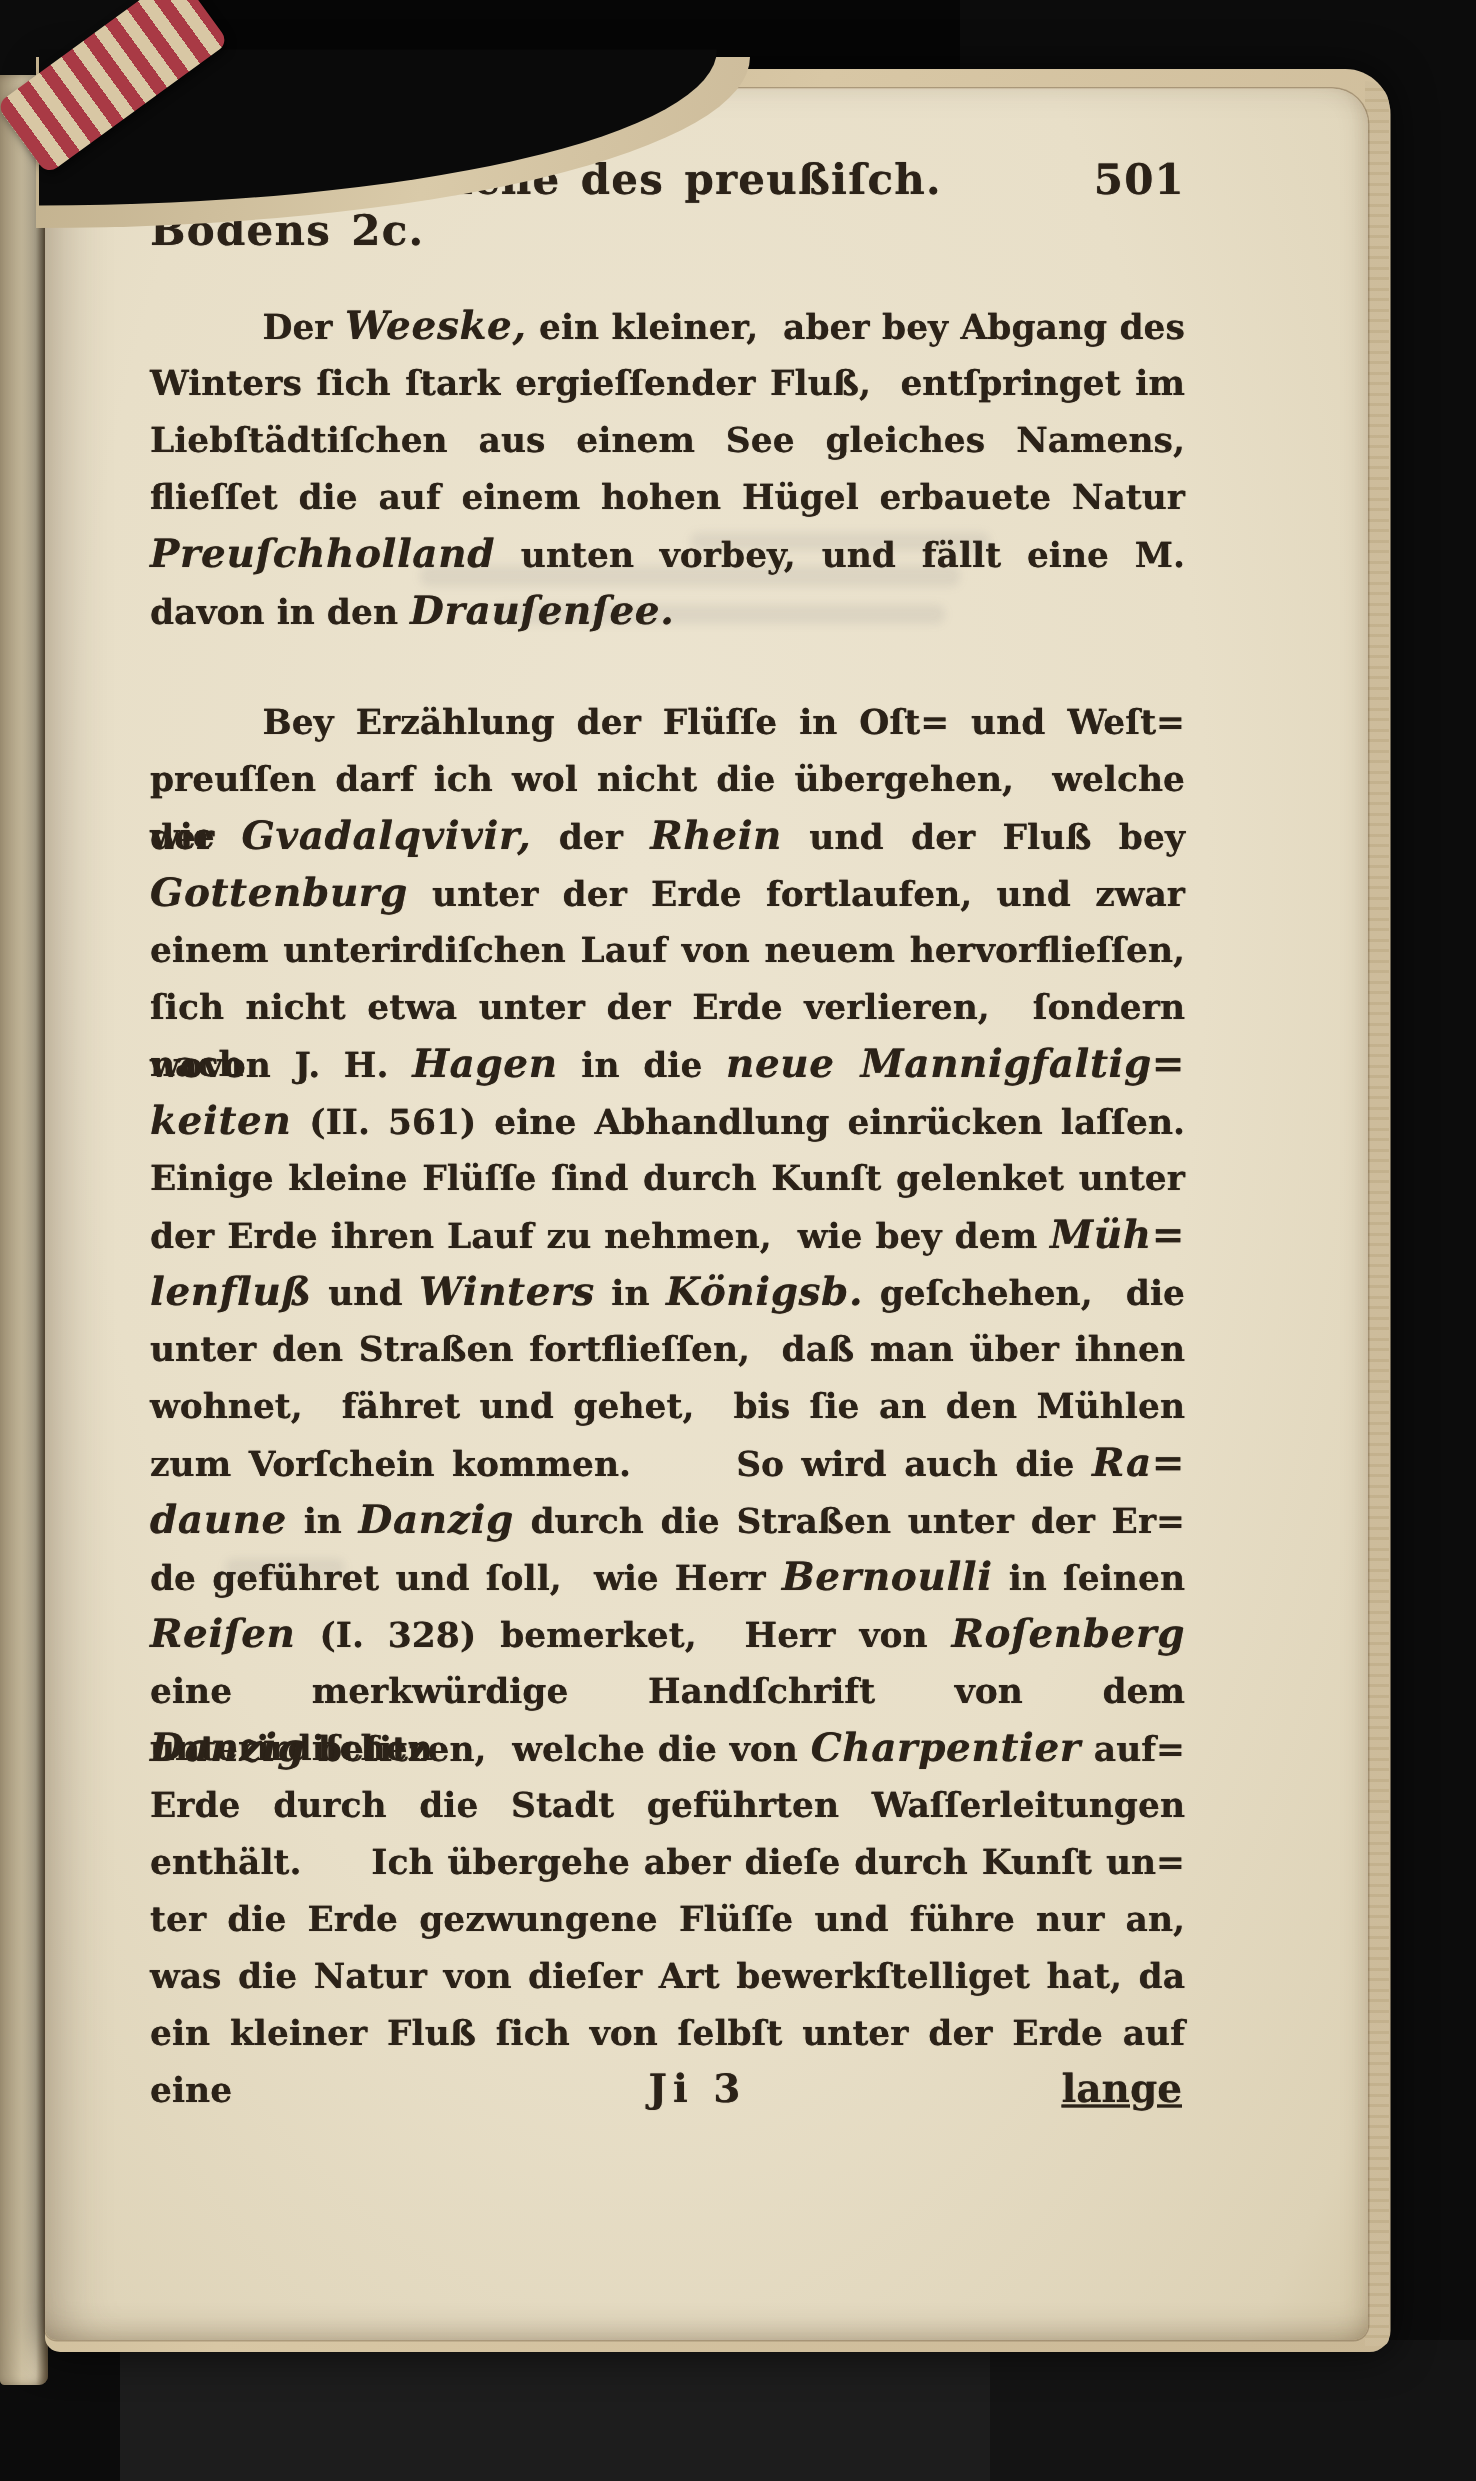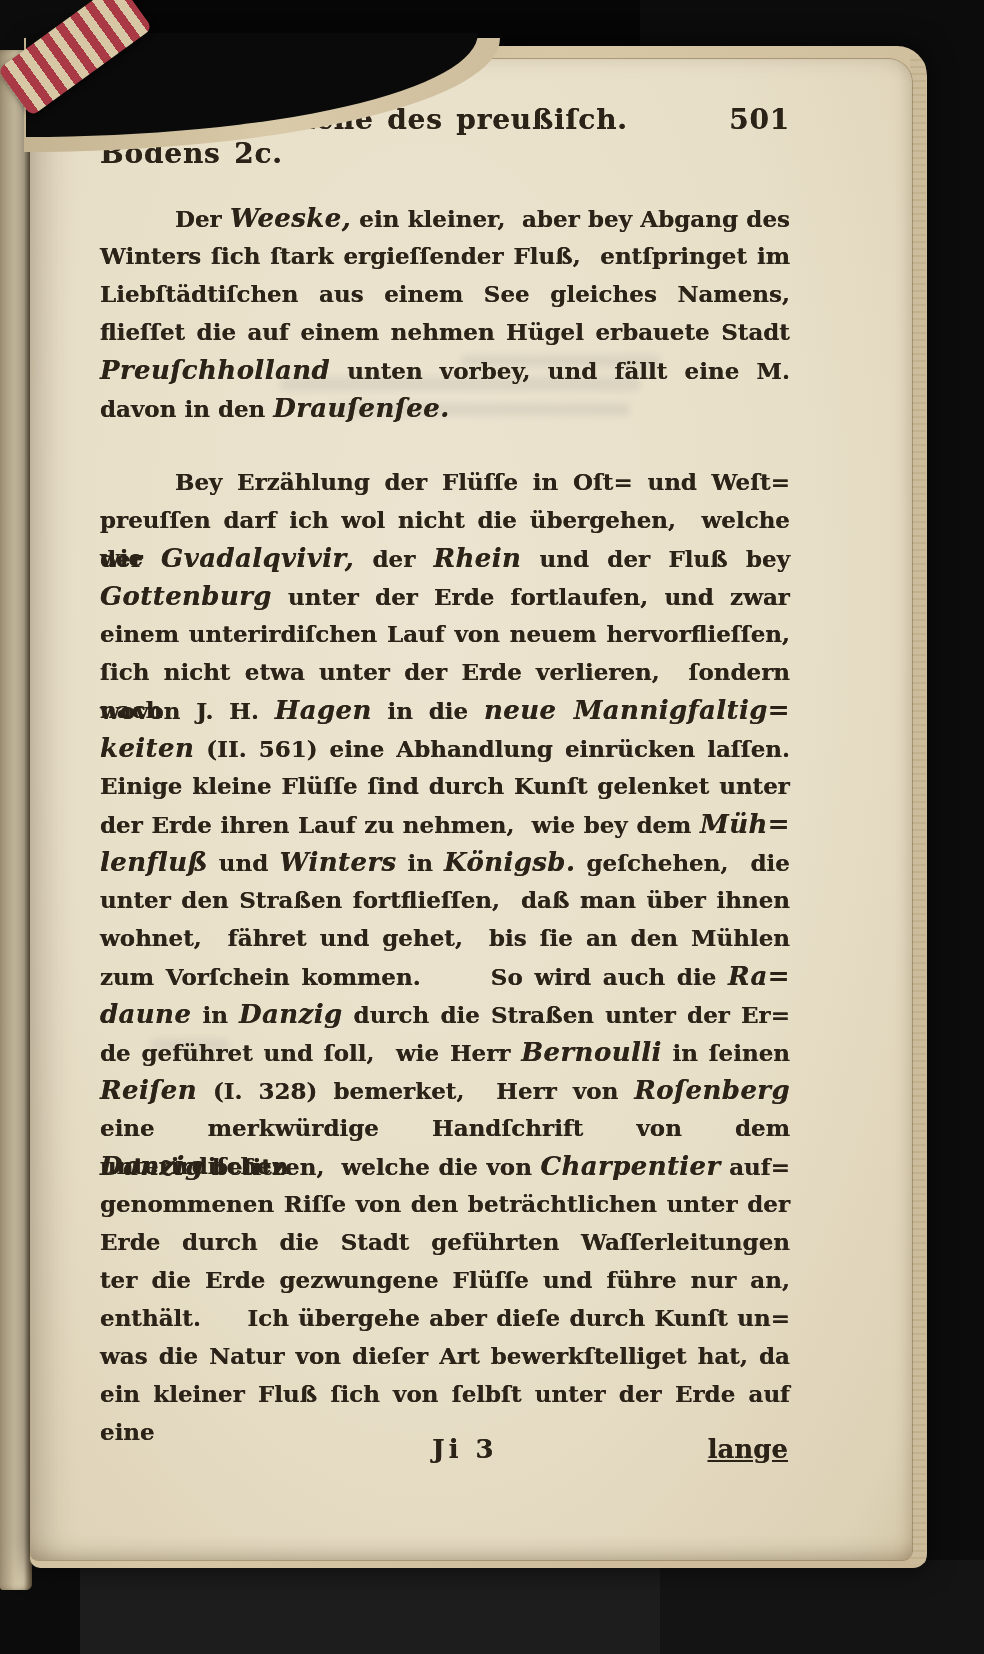--- a/index.html
+++ b/index.html
@@ -81,21 +81,21 @@
   .line{
     font-size:23px;font-weight:700;line-height:38px;height:38px;
     text-align:justify;text-align-last:justify;
     text-shadow:0 0 0.5px rgba(43,34,24,0.75);
     overflow:visible;white-space:normal;
   }
   .line.indent{padding-left:75px;}
   .line.no-just{text-align-last:left;}
   .em{font-size:1.13em;letter-spacing:0.4px;font-style:italic;}
   .footer{
-    position:relative;height:40px;margin-top:18px;
+    position:relative;height:40px;
     font-size:26px;font-weight:700;line-height:36px;
     text-shadow:0 0 0.5px rgba(43,34,24,0.75);
   }
   .sig{position:absolute;left:calc(50% + 20px);transform:translateX(-50%);letter-spacing:4px;}
   .catchword{position:absolute;right:2px;text-decoration:underline;}
 </style>
 </head>
 <body>
 
 <div class="scene">
@@ -115,21 +115,21 @@
       <div class="text-block">
         <div class="header">
           <span>B. d. Oberfläche des preußiſch. Bodens 2c.</span>
           <span>501</span>
         </div>
         <div id="paragraphs">
             <div class="paragraph">
               <div class="line indent"><span>Der </span><span class="em">Weeske,</span><span> ein kleiner,&nbsp; aber bey Abgang des</span></div>
               <div class="line"><span>Winters ſich ſtark ergieſſender Fluß,&nbsp; entſpringet im</span></div>
               <div class="line"><span>Liebſtädtiſchen aus einem See gleiches Namens,</span></div>
-              <div class="line"><span>flieſſet die auf einem nehmen Hügel erbauete Stadt</span></div>
+              <div class="line"><span>flieſſet die auf einem hohen Hügel erbauete Natur</span></div>
               <div class="line"><span class="em">Preuſchholland</span><span> unten vorbey, und fällt eine M.</span></div>
               <div class="line no-just"><span>davon in den </span><span class="em">Drauſenſee.</span></div>
             </div>
             <div class="paragraph">
               <div class="line indent"><span>Bey Erzählung der Flüſſe in Oſt= und Weſt=</span></div>
               <div class="line"><span>preuſſen darf ich wol nicht die übergehen,&nbsp; welche wie</span></div>
               <div class="line"><span>der </span><span class="em">Gvadalqvivir,</span><span> der </span><span class="em">Rhein</span><span> und der Fluß bey</span></div>
               <div class="line"><span class="em">Gottenburg</span><span> unter der Erde fortlaufen, und zwar</span></div>
               <div class="line"><span>einem unterirdiſchen Lauf von neuem hervorflieſſen,</span></div>
               <div class="line"><span>ſich nicht etwa unter der Erde verlieren,&nbsp; ſondern nach</span></div>
@@ -139,24 +139,23 @@
               <div class="line"><span>der Erde ihren Lauf zu nehmen,&nbsp; wie bey dem </span><span class="em">Müh=</span></div>
               <div class="line"><span class="em">lenfluß</span><span> und </span><span class="em">Winters</span><span> in </span><span class="em">Königsb.</span><span> geſchehen,&nbsp; die</span></div>
               <div class="line"><span>unter den Straßen fortflieſſen,&nbsp; daß man über ihnen</span></div>
               <div class="line"><span>wohnet,&nbsp; fähret und gehet,&nbsp; bis ſie an den Mühlen</span></div>
               <div class="line"><span>zum Vorſchein kommen.&nbsp;&nbsp;&nbsp;&nbsp;&nbsp; So wird auch die </span><span class="em">Ra=</span></div>
               <div class="line"><span class="em">daune</span><span> in </span><span class="em">Danzig</span><span> durch die Straßen unter der Er=</span></div>
               <div class="line"><span>de geführet und ſoll,&nbsp; wie Herr </span><span class="em">Bernoulli</span><span> in ſeinen</span></div>
               <div class="line"><span class="em">Reiſen</span><span> (I. 328) bemerket,&nbsp; Herr von </span><span class="em">Roſenberg</span></div>
               <div class="line"><span>eine merkwürdige Handſchrift von dem unterirdiſchen</span></div>
               <div class="line"><span class="em">Danzig</span><span> beſitzen,&nbsp; welche die von </span><span class="em">Charpentier</span><span> auf=</span></div>
-              <div class="line"><span>genommenen Riſſe von den beträchtlichen unter der</span></div>
               <div class="line"><span>Erde durch die Stadt geführten Waſſerleitungen</span></div>
+              <div class="line"><span>enthält.&nbsp;&nbsp;&nbsp;&nbsp; Ich übergehe aber dieſe durch Kunſt un=</span></div>
               <div class="line"><span>ter die Erde gezwungene Flüſſe und führe nur an,</span></div>
-              <div class="line"><span>enthält.&nbsp;&nbsp;&nbsp;&nbsp; Ich übergehe aber dieſe durch Kunſt un=</span></div>
               <div class="line"><span>was die Natur von dieſer Art bewerkſtelliget hat, da</span></div>
               <div class="line"><span>ein kleiner Fluß ſich von ſelbſt unter der Erde auf eine</span></div>
             </div>
           </div>
         <div class="footer">
           <span class="sig">Ji 3</span>
           <span class="catchword">lange</span>
         </div>
       </div>
     </div>

